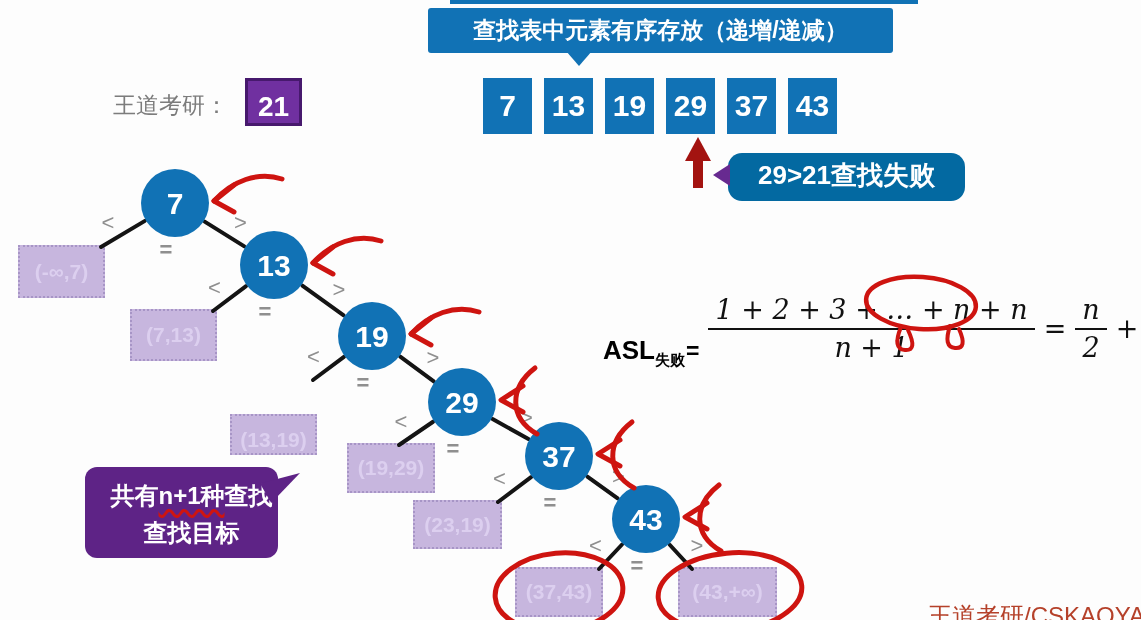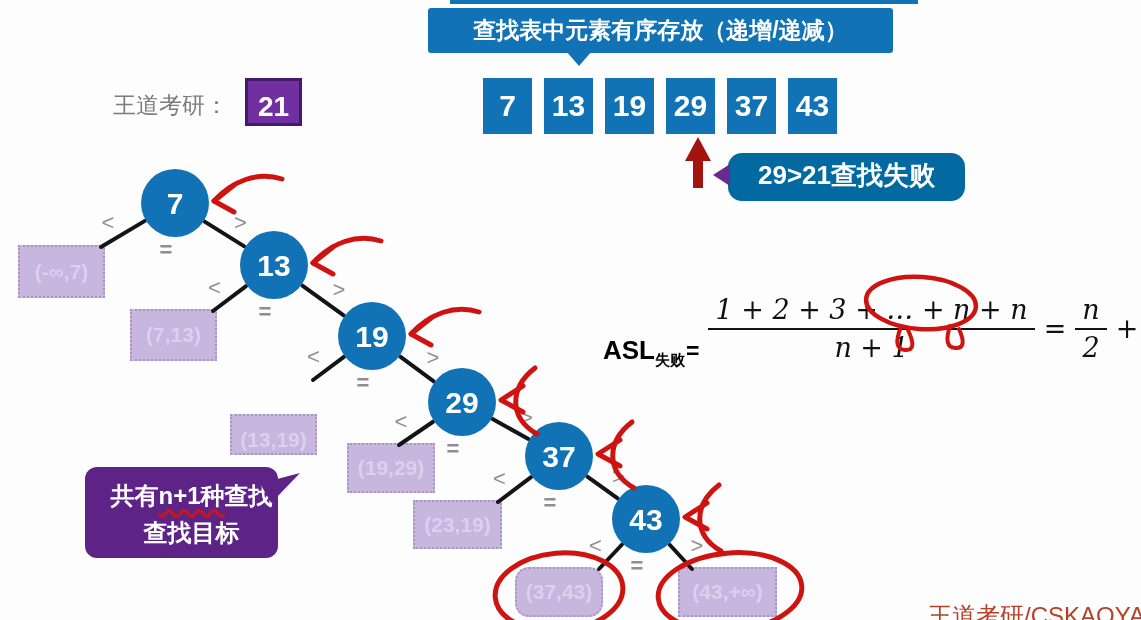--- a/index.html
+++ b/index.html
@@ -85,21 +85,21 @@
 <body>
 
 <div class="abs top-strip"></div>
 
 <div class="abs" id="tree-layer">
     <div class="fail-box" style="left: 18px; top: 245px; width: 87px; height: 53px; line-height: 49px;">(-∞,7)</div>
     <div class="fail-box" style="left: 130px; top: 309px; width: 87px; height: 52px; line-height: 48px;">(7,13)</div>
     <div class="fail-box" style="left: 230px; top: 378px; width: 87px; height: 41px; line-height: 47px; margin-top: 36px;">(13,19)</div>
     <div class="fail-box" style="left: 315px; top: 443px; width: 88px; height: 50px; line-height: 46px; margin-left: 32px;">(19,29)</div>
     <div class="fail-box" style="left: 413px; top: 500px; width: 89px; height: 49px; line-height: 45px;">(23,19)</div>
-    <div class="fail-box" style="left: 515px; top: 567px; width: 88px; height: 50px; line-height: 46px; border-radius: 14px;">(37,43)</div>
+    <div class="fail-box" style="left: 515px; top: 567px; width: 88px; height: 50px; line-height: 46px;">(37,43)</div>
     <div class="fail-box" style="left: 678px; top: 567px; width: 99px; height: 50px; line-height: 46px; text-align: center;">(43,+∞)</div>
   </div>
 
 <div class="abs banner">
   <span>查找表中元素有序存放（递增/递减）</span>
   <div class="banner-pointer"></div>
 </div>
 
 <div class="abs target-label">王道考研：</div>
 <div class="abs target-box">21</div>

